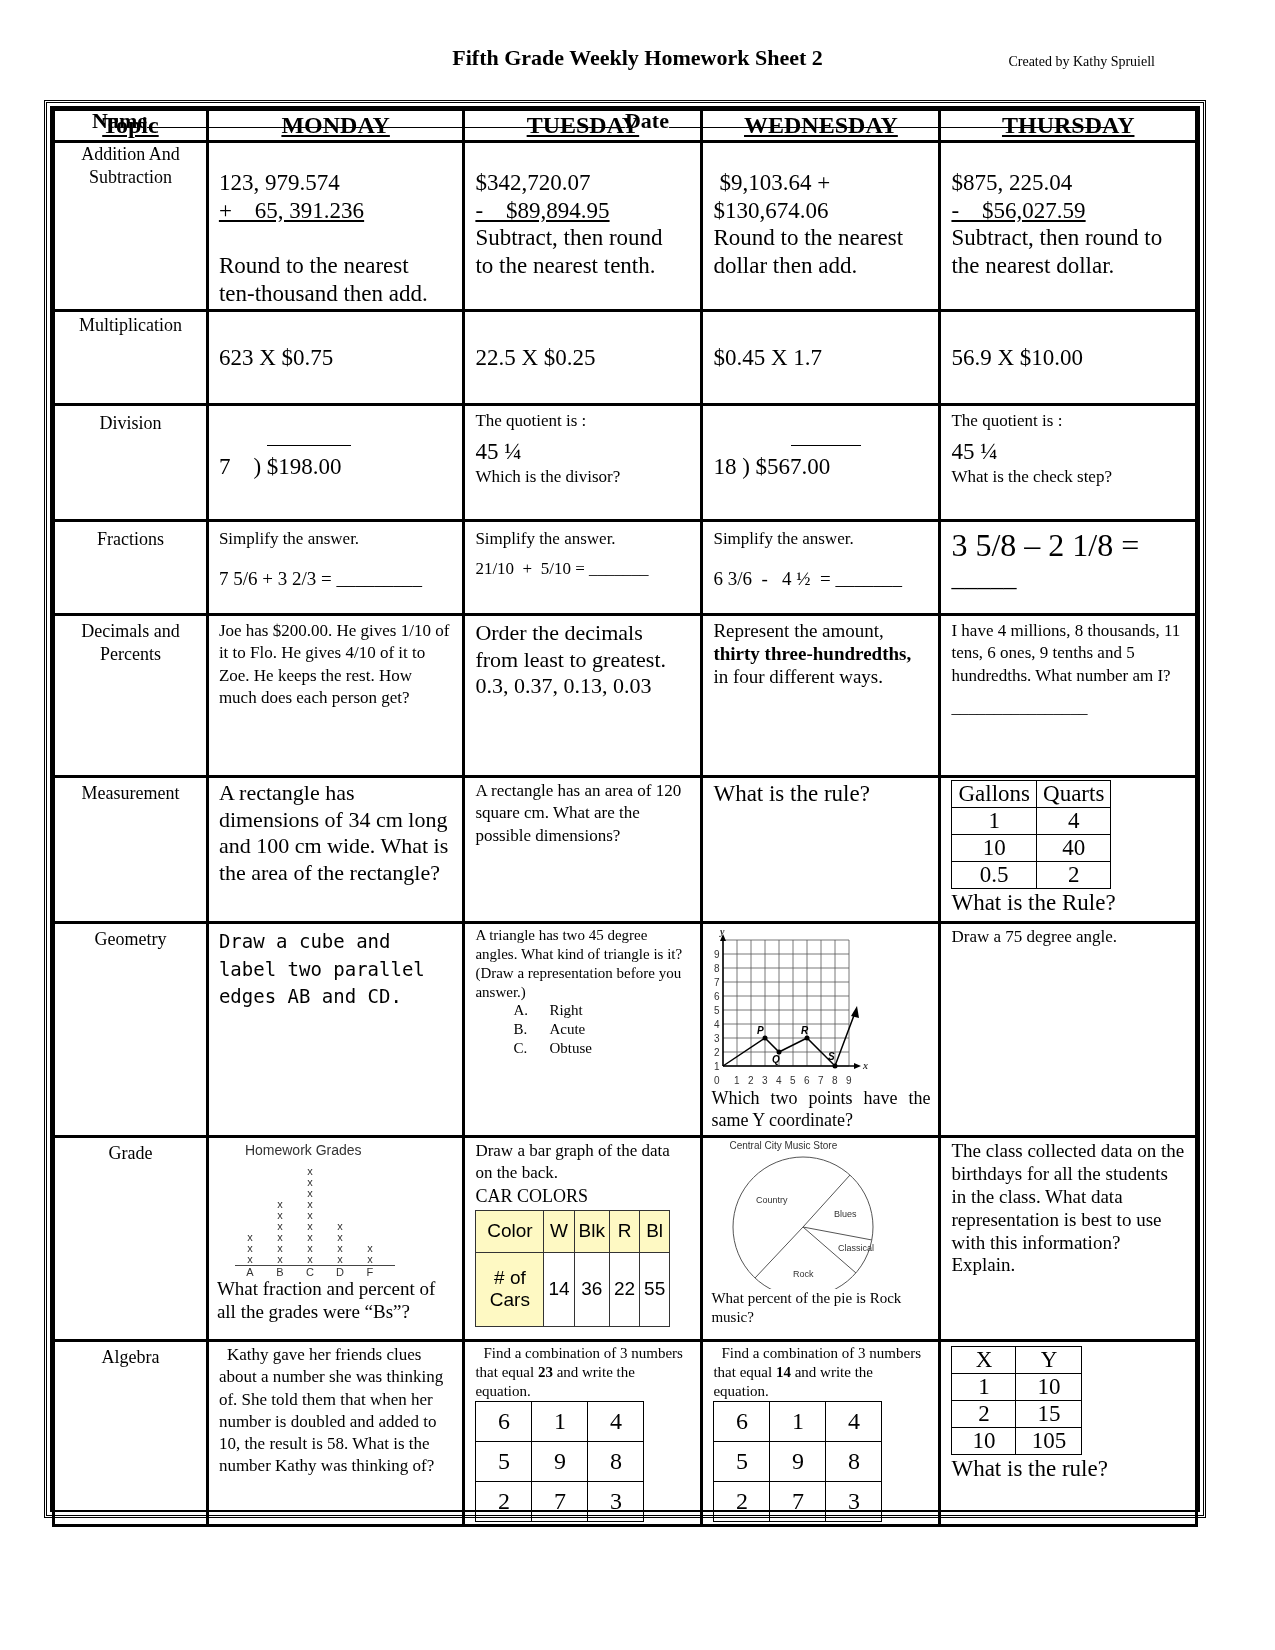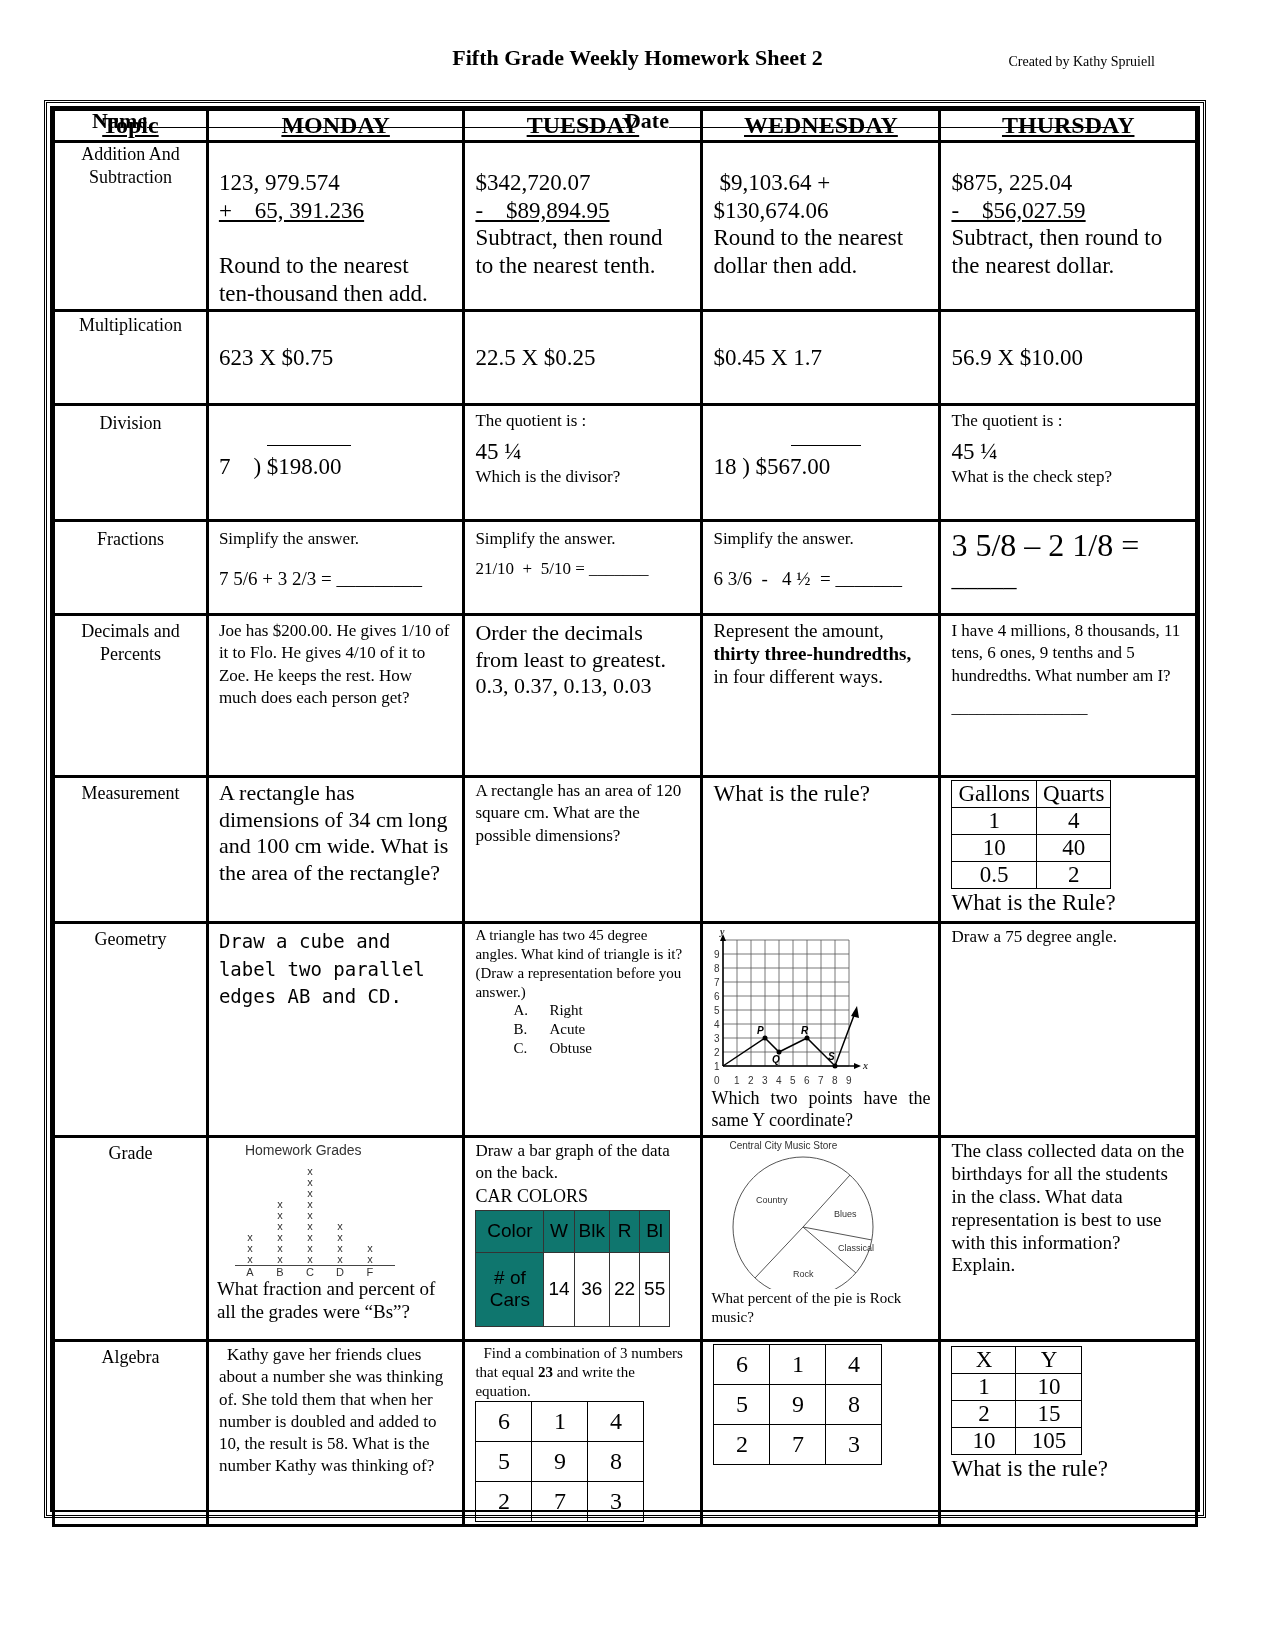--- a/index.html
+++ b/index.html
@@ -18,21 +18,21 @@
   .big { font-size: 23px; line-height: 1.2; }
   .med { font-size: 19px; line-height: 1.2; }
   .sm { font-size: 17px; line-height: 1.3; }
   .xs { font-size: 15px; line-height: 1.25; }
   .center { text-align: left; }
   .u { text-decoration: underline; }
   .mini { border-collapse: collapse; }
   .mini td { border: 1.5px solid #000 !important; padding: 0 6px !important; text-align: center; vertical-align: middle !important; font-size: 23px; }
   .cars { border-collapse: collapse; margin-top: 2px; }
   .cars td { border: 1.5px solid #333 !important; padding: 2px 4px !important; font-family: "Liberation Sans", sans-serif; font-weight: bold; font-size: 19px; vertical-align: middle !important; text-align: center; }
-  .cars td.hdr { background: #0f766e; }
+  .cars td.hdr { background: #fef9c3; }
   .lp-title { font-family: "Liberation Sans", sans-serif; font-size: 14px; color: #333; margin-left: 28px; }
   .lineplot { display: flex; align-items: flex-end; gap: 0; margin-left: 18px; width: 160px; border-bottom: 1px solid #444; height: 108px; }
   .lineplot .col { width: 30px; display: flex; flex-direction: column; align-items: center; font-family: "Liberation Sans", sans-serif; font-size: 11px; line-height: 11px; color: #333; }
   .lp-labels { display: flex; margin-left: 18px; width: 160px; font-family: "Liberation Sans", sans-serif; font-size: 11px; color: #333; }
   .lp-labels span { width: 30px; text-align: center; }
   .numgrid { border-collapse: collapse; margin-top: 0; }
   .numgrid td { border: 1.5px solid #000 !important; width: 56px; height: 40px; text-align: center; vertical-align: middle !important; font-size: 24px; padding: 0 !important; }
 </style>
 </head>
 <body>
@@ -352,20 +352,21 @@
                   </tr>
         <tr>
                     <td>2</td>
                     <td>7</td>
                     <td>3</td>
                   </tr>
       </tbody>
               </table>
     </td>
     <td style="padding:2px 10px">
+      <div class="xs" style="text-indent:8px"><span>Find a combination of 3 numbers that equal </span><b>14</b><span> and write the equation.</span></div>
       <table class="numgrid">
         <tbody>
                   <tr>
                     <td>6</td>
                     <td>1</td>
                     <td>4</td>
                   </tr>
         <tr>
                     <td>5</td>
                     <td>9</td>

